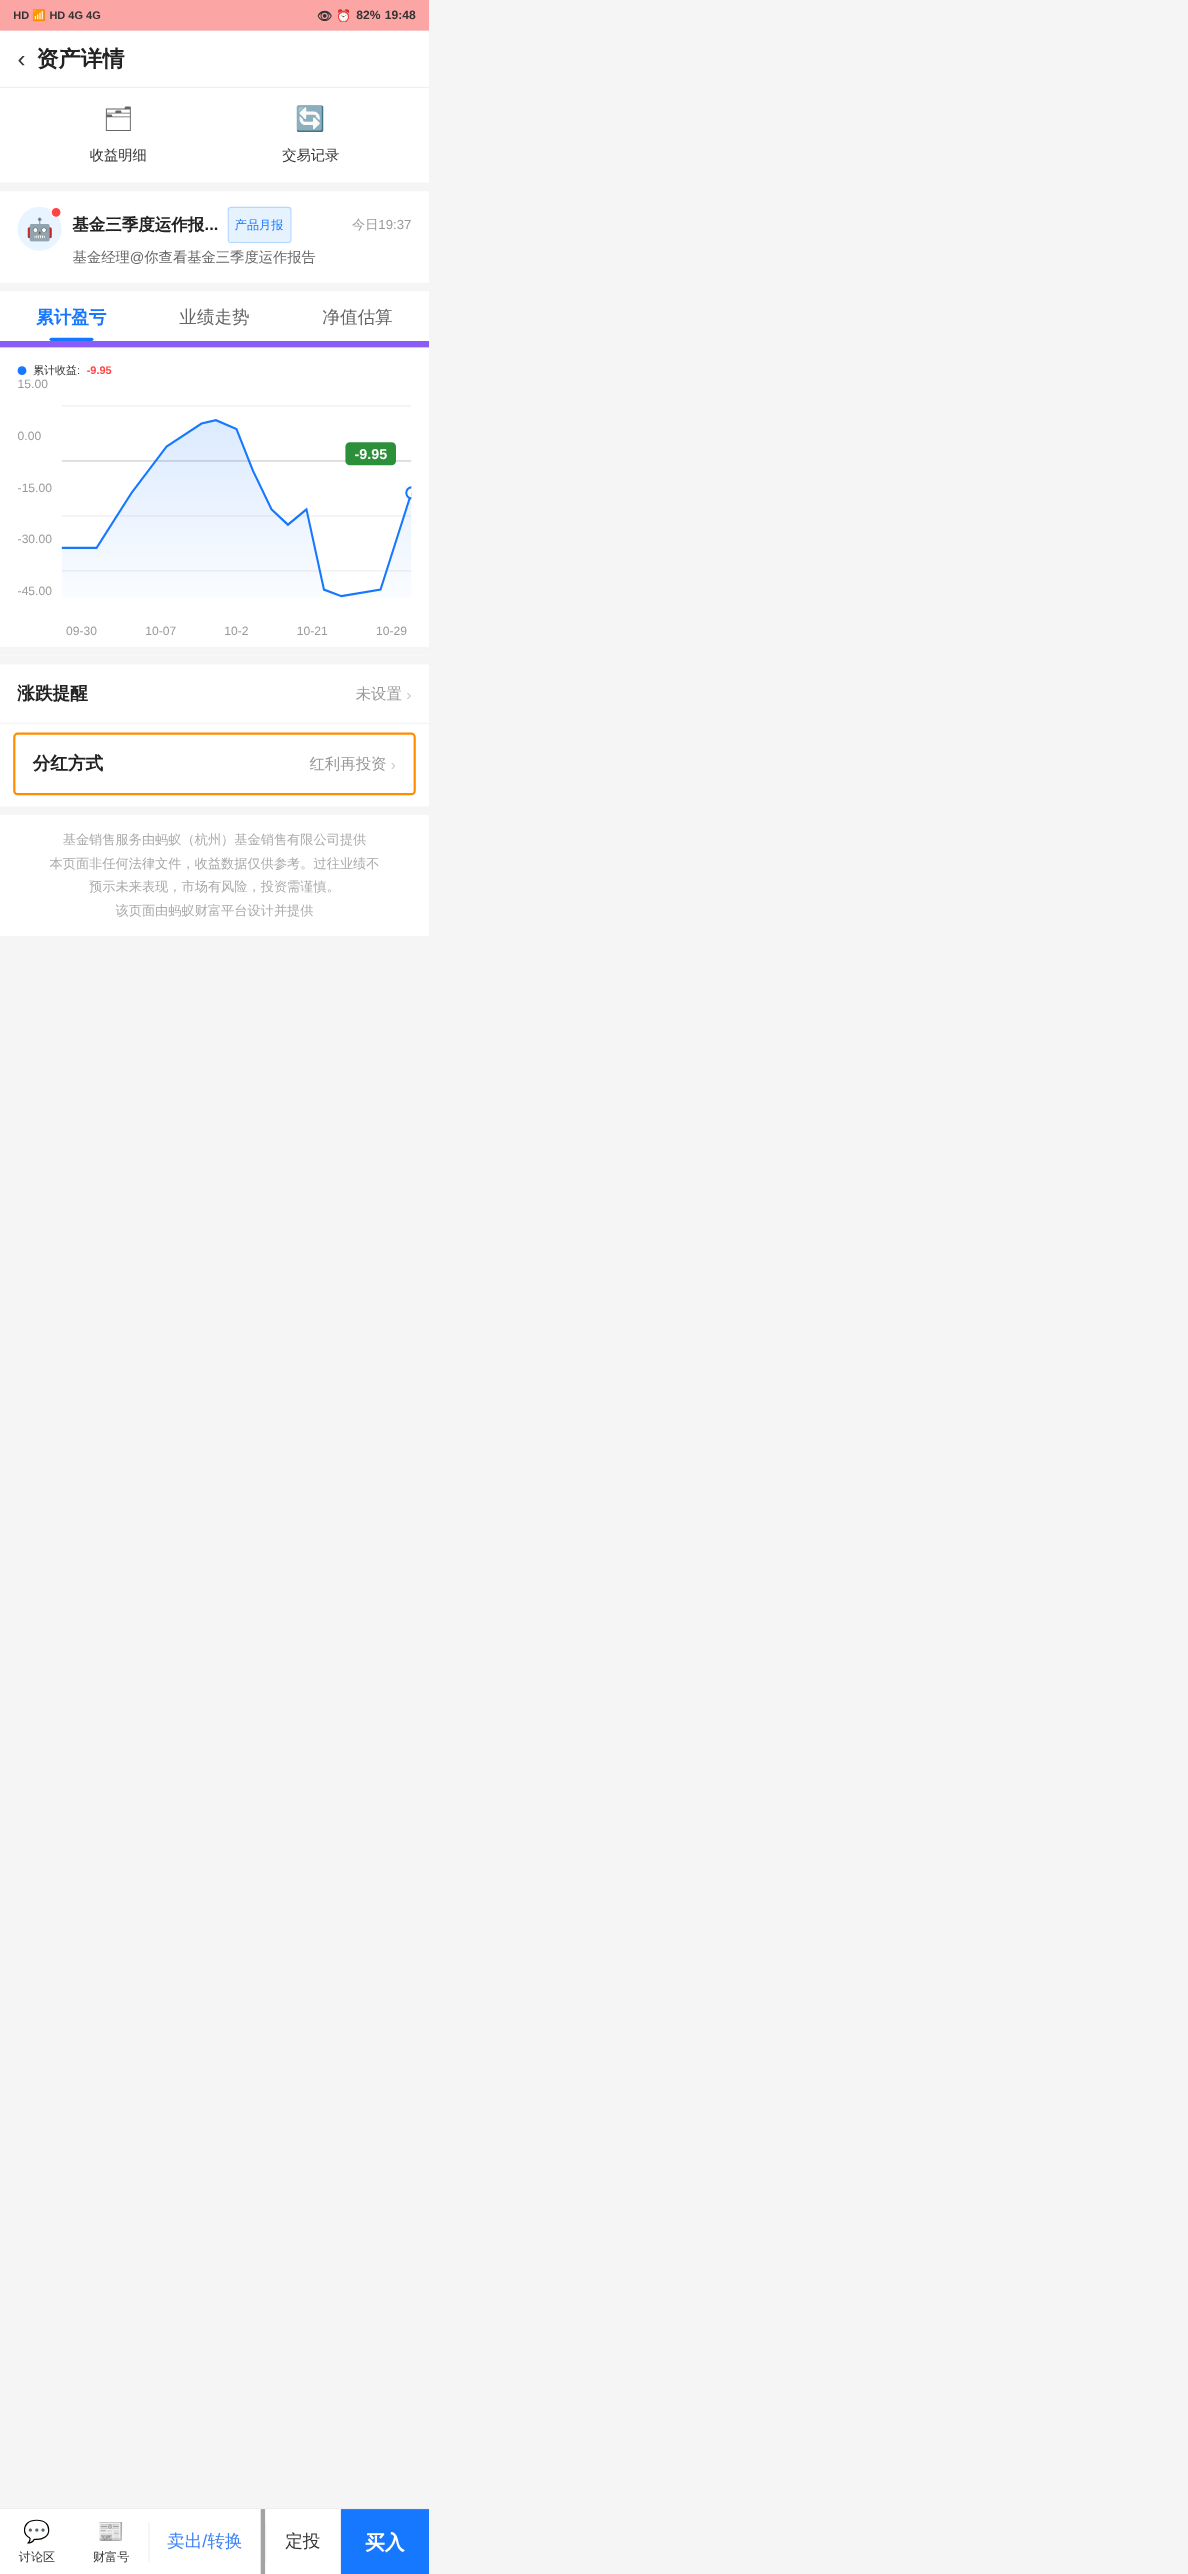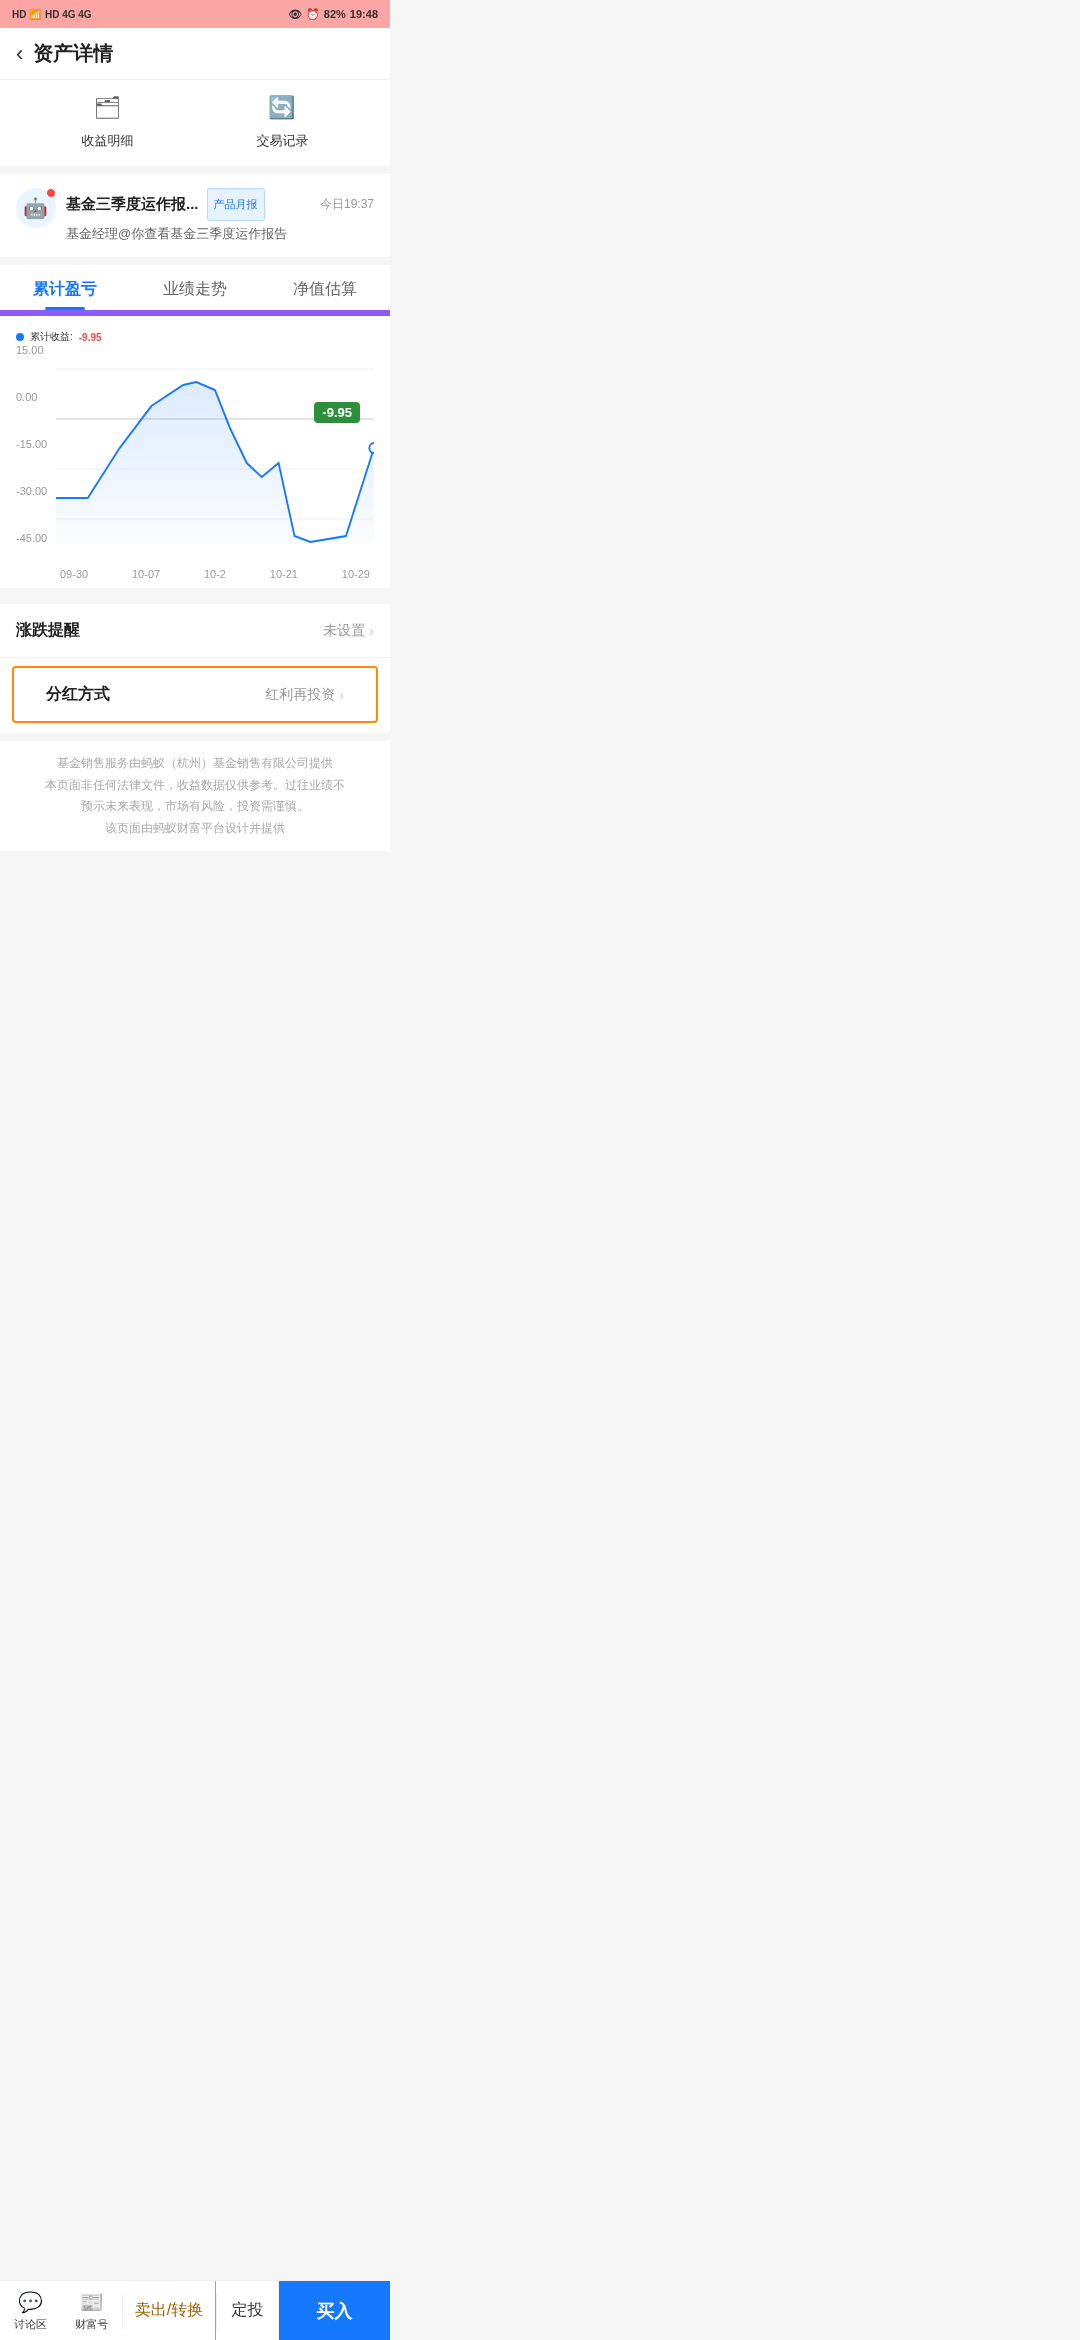--- a/index.html
+++ b/index.html
@@ -257,21 +257,21 @@
     }
     .chevron {
       font-size: 14px;
       color: #ccc;
     }
 
     
     .dividend-section {
       background: #fff;
       margin: 0;
-      padding: 16px 32px;
+      padding: 16px 16px;
       border: 2.5px solid #ff8c00;
       border-radius: 4px;
       display: flex;
       align-items: center;
       justify-content: space-between;
       gap: 44px;
     }
 
     
     .disclaimer {
@@ -312,25 +312,25 @@
       width: 1px; height: 36px;
       background: #eee;
     }
 
     .nav-sell-btn {
       flex: 1.5;
       display: flex;
       align-items: center;
       justify-content: center;
       font-size: 16px;
-      color: #a16207;
+      color: #3b82f6;
       font-weight: 500;
       cursor: pointer;
       height: 100%;
-      border-right: 1px solid #a3a3a3;
+      border-right: 4px solid #a3a3a3;
     }
     .nav-fixed-btn {
       flex: 1;
       display: flex;
       align-items: center;
       justify-content: center;
       font-size: 16px;
       color: #333;
       font-weight: 500;
       cursor: pointer;
@@ -338,21 +338,21 @@
       border-right: 1px solid #eee;
     }
     .nav-buy-btn {
       background: #1677ff;
       color: #fff;
       font-size: 18px;
       font-weight: 600;
       display: flex;
       align-items: center;
       justify-content: center;
-      width: 111px;
+      width: 80px;
       height: 100%;
       cursor: pointer;
     }
 
     .content-main {
       padding-bottom: 70px;
     }
   </style>
 </head>
 <body>

